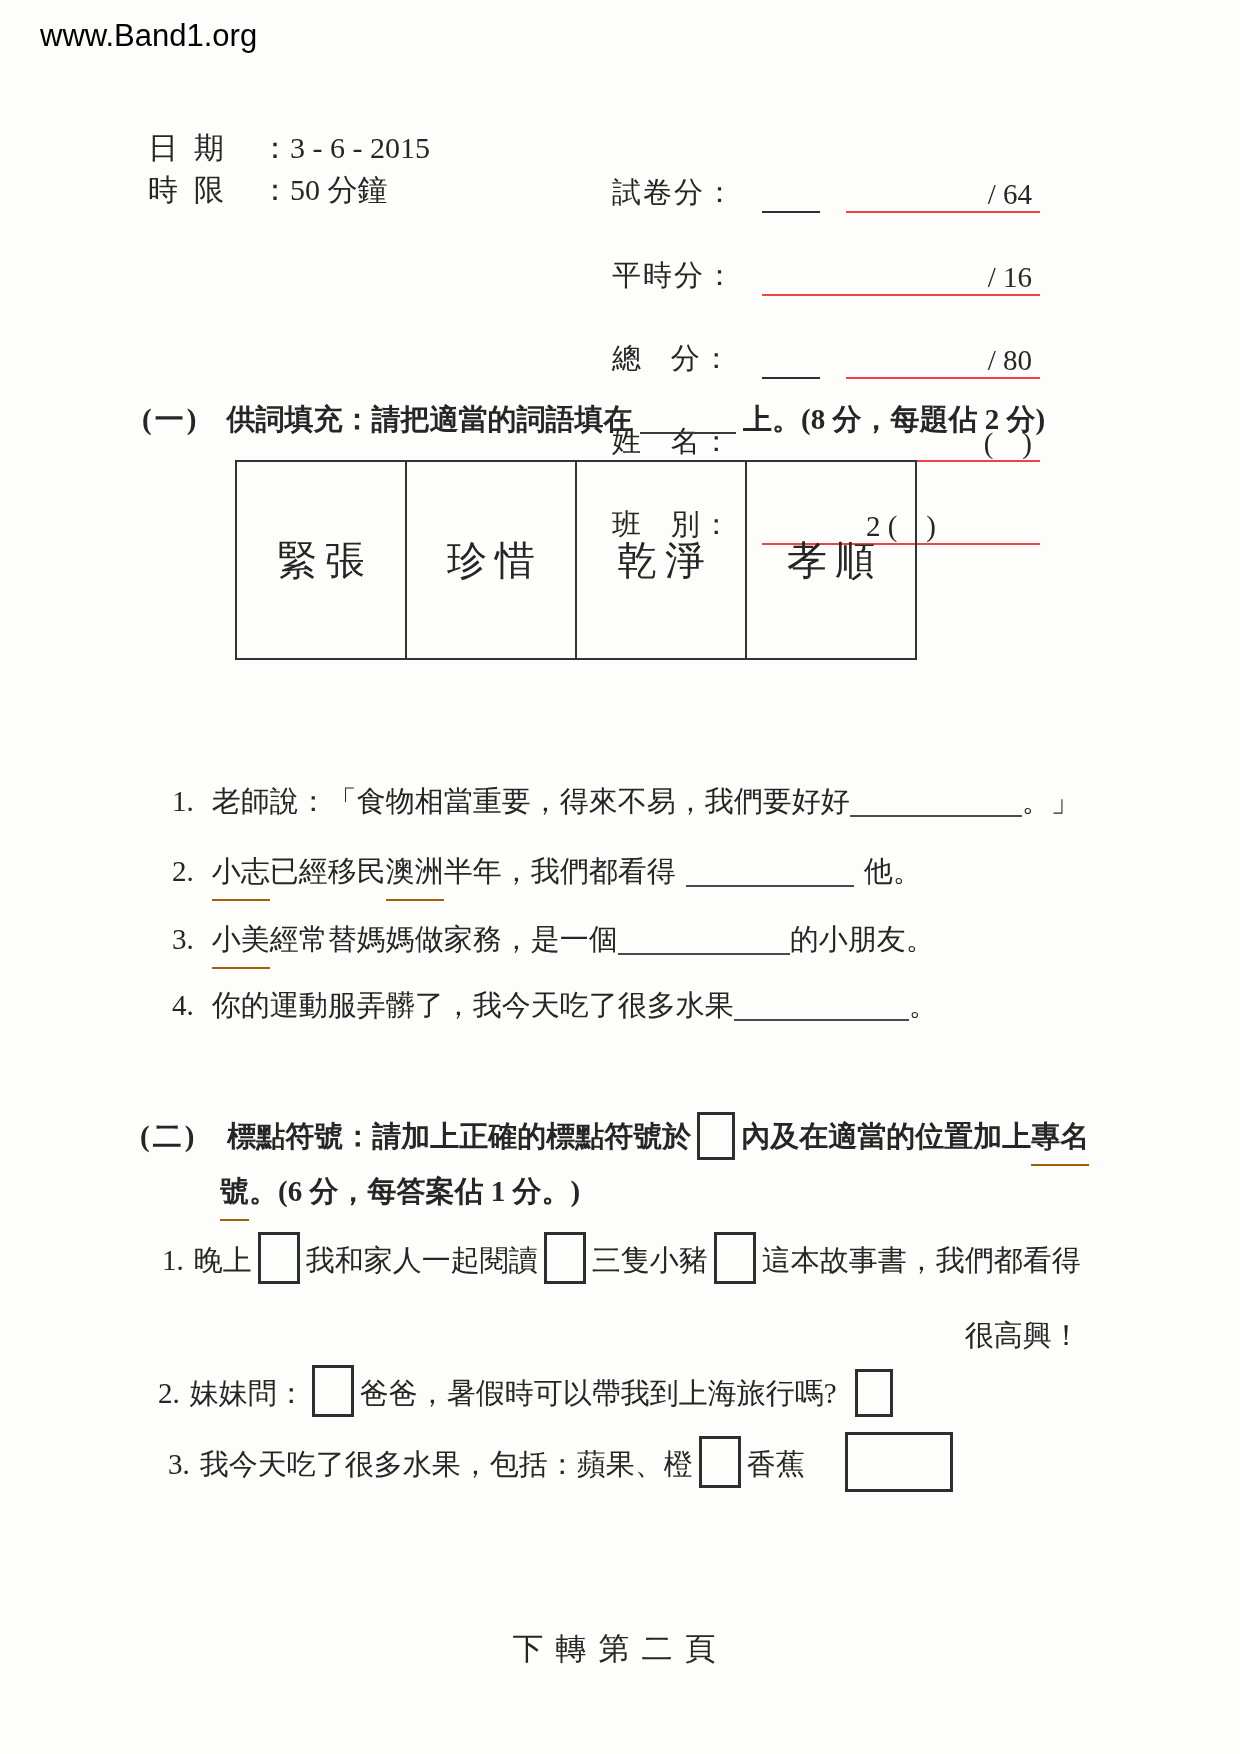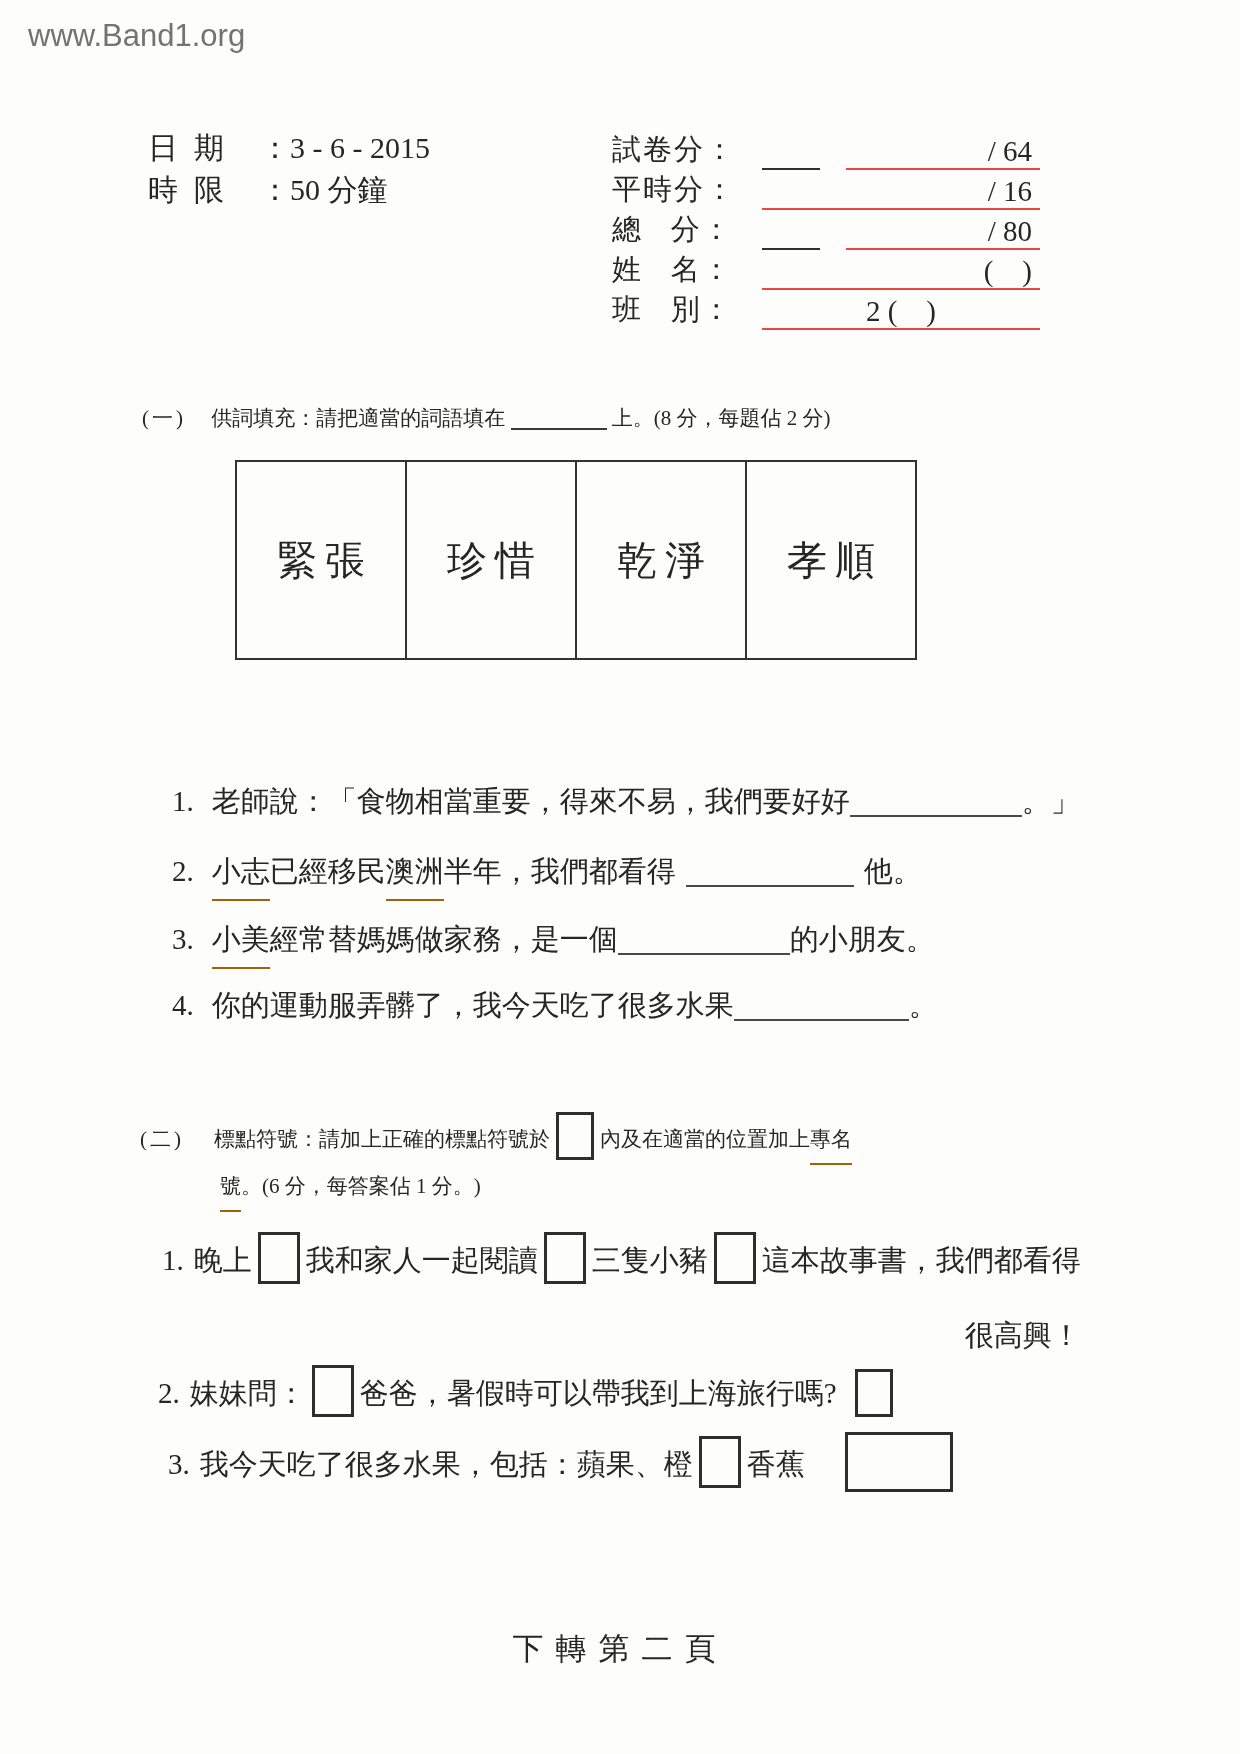--- a/index.html
+++ b/index.html
@@ -3,38 +3,38 @@
 <meta charset="utf-8">
 <style>
   * { margin:0; padding:0; box-sizing:border-box; }
   html,body { background:#ffffff; }
   .page {
     position:relative; width:1240px; height:1754px; margin:0 auto;
     background:#fdfdfb; color:#262626; overflow:hidden;
     font-family:"Liberation Serif","DejaVu Serif",serif;
   }
   .watermark {
-    position:absolute; left:28px; top:18px; font-size:31px; color:#737373;
+    position:absolute; left:40px; top:18px; font-size:31px; color:#000000;
     font-family:"Liberation Sans","DejaVu Sans",sans-serif;
   }
   
   .meta { position:absolute; left:148px; top:128px; font-size:30px; }
   .meta-row { display:flex; height:42px; align-items:flex-start; }
   .meta-label { letter-spacing:16px; width:112px; white-space:nowrap; }
   .meta-value { white-space:nowrap; }
   
   .score-panel { position:absolute; left:612px; top:130px; width:428px; font-size:29px; }
-  .score-row { display:flex; align-items:flex-end; height:40px; }
+  .score-row { display:flex; align-items:flex-end; height:40px;margin-top:43px; }
   .score-label { width:150px; white-space:nowrap; letter-spacing:2px; }
   .score-line { flex:1; border-bottom:2px solid #ef4444; text-align:right;
                 padding-right:8px; white-space:nowrap; line-height:34px; }
   .score-line.center { text-align:center; padding-right:0; }
   .seg-a { width:58px; border-bottom:2px solid #2f2f2f; margin-right:26px; height:34px; }
   
-  .sec-head { position:absolute; font-size:21px; white-space:nowrap; }
+  .sec-head { position:absolute; font-size:29px; white-space:nowrap;font-weight:bold; }
   .sec-marker { margin-right:20px; letter-spacing:3px; }
   .inline-blank { display:inline-block; border-bottom:2.5px solid #3a3a3a;
                   height:30px; vertical-align:-5px; }
   
   .bank { position:absolute; left:235px; top:460px; width:682px; height:200px;
           border-collapse:collapse; table-layout:fixed; font-size:40px; }
   .bank td { border:2.5px solid #333; text-align:center; vertical-align:middle;
              letter-spacing:8px; text-indent:8px; }
   
   .q { position:absolute; font-size:29px; white-space:nowrap; }

